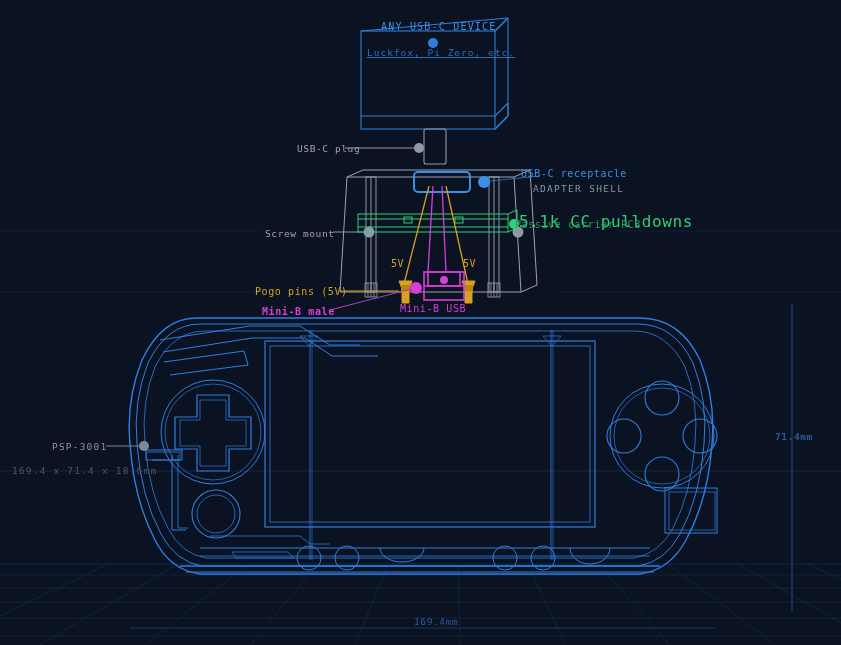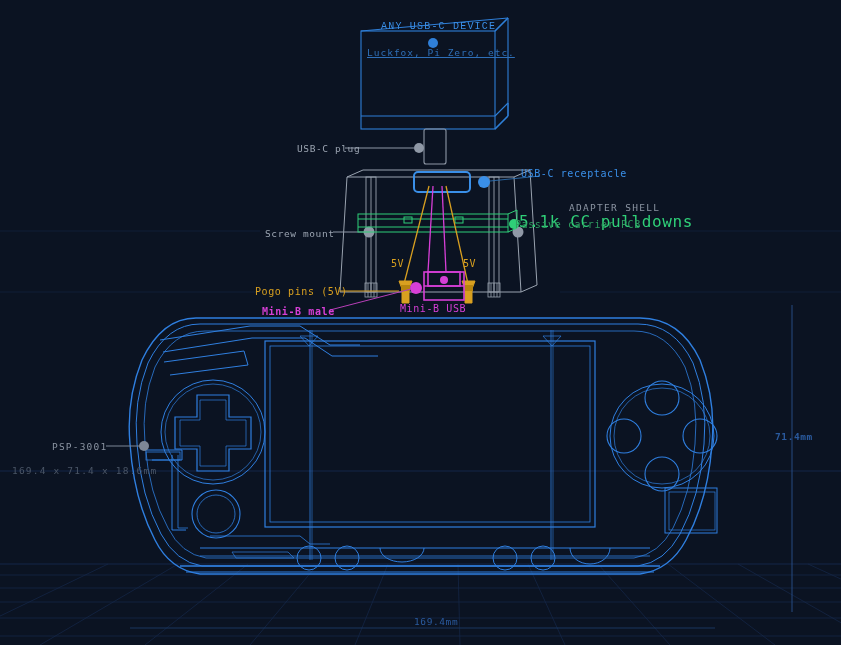--- a/index.html
+++ b/index.html
@@ -230,28 +230,28 @@
     </g>
     <circle cx="144" cy="446" r="5" fill="#7d8796"></circle>
     <line x1="106" y1="446" x2="140" y2="446" stroke="#7d8796" stroke-width="1"></line>
 
     <g stroke="#28518c" fill="none" stroke-width="0.9">
       <line x1="792" y1="305" x2="792" y2="612"></line>
       <line x1="130" y1="628" x2="715" y2="628" stroke="#1c3a68"></line>
     </g>
   </svg>
 
-  <div class="lbl" style="left:381px;top:21px;color:#3a8fe8;font-size:10px;letter-spacing:1.2px;font-family:Liberation Mono, monospace;">ANY USB-C DEVICE</div>
+  <div class="lbl" style="left:381px;top:21px;color:#3a8fe8;font-size:10px;letter-spacing:1.2px;">ANY USB-C DEVICE</div>
   <div class="lbl" style="left:367px;top:47px;color:#2e6fb8;font-size:9.5px;letter-spacing:1px;text-decoration:underline;">Luckfox, Pi Zero, etc.</div>
 
   <div class="lbl" style="left:297px;top:143px;color:#9aa3b0;">USB-C plug</div>
 
   <div class="lbl" style="left:521px;top:168px;color:#3a8fe8;font-size:10px;">USB-C receptacle</div>
 
-  <div class="lbl" style="left:533px;top:202px;color:#8b94a2;letter-spacing:1.3px;padding-left:36px;">ADAPTER SHELL</div>
+  <div class="lbl" style="left:533px;top:183px;color:#8b94a2;letter-spacing:1.3px;">ADAPTER SHELL</div>
 
   <div class="lbl" style="left:519px;top:212px;color:#2fcf78;font-size:16px;">5.1k CC pulldowns</div>
   <div class="lbl" style="left:515px;top:219px;color:#2f9d60;font-size:10px;">Passive carrier PCB</div>
 
   <div class="lbl" style="left:265px;top:228px;color:#9aa3b0;">Screw mount</div>
 
   <div class="lbl" style="left:391px;top:258px;color:#d9a020;font-size:10px;">5V</div>
   <div class="lbl" style="left:463px;top:258px;color:#d9a020;font-size:10px;">5V</div>
 
   <div class="lbl" style="left:255px;top:286px;color:#d9a020;font-size:10px;">Pogo pins (5V)</div>

